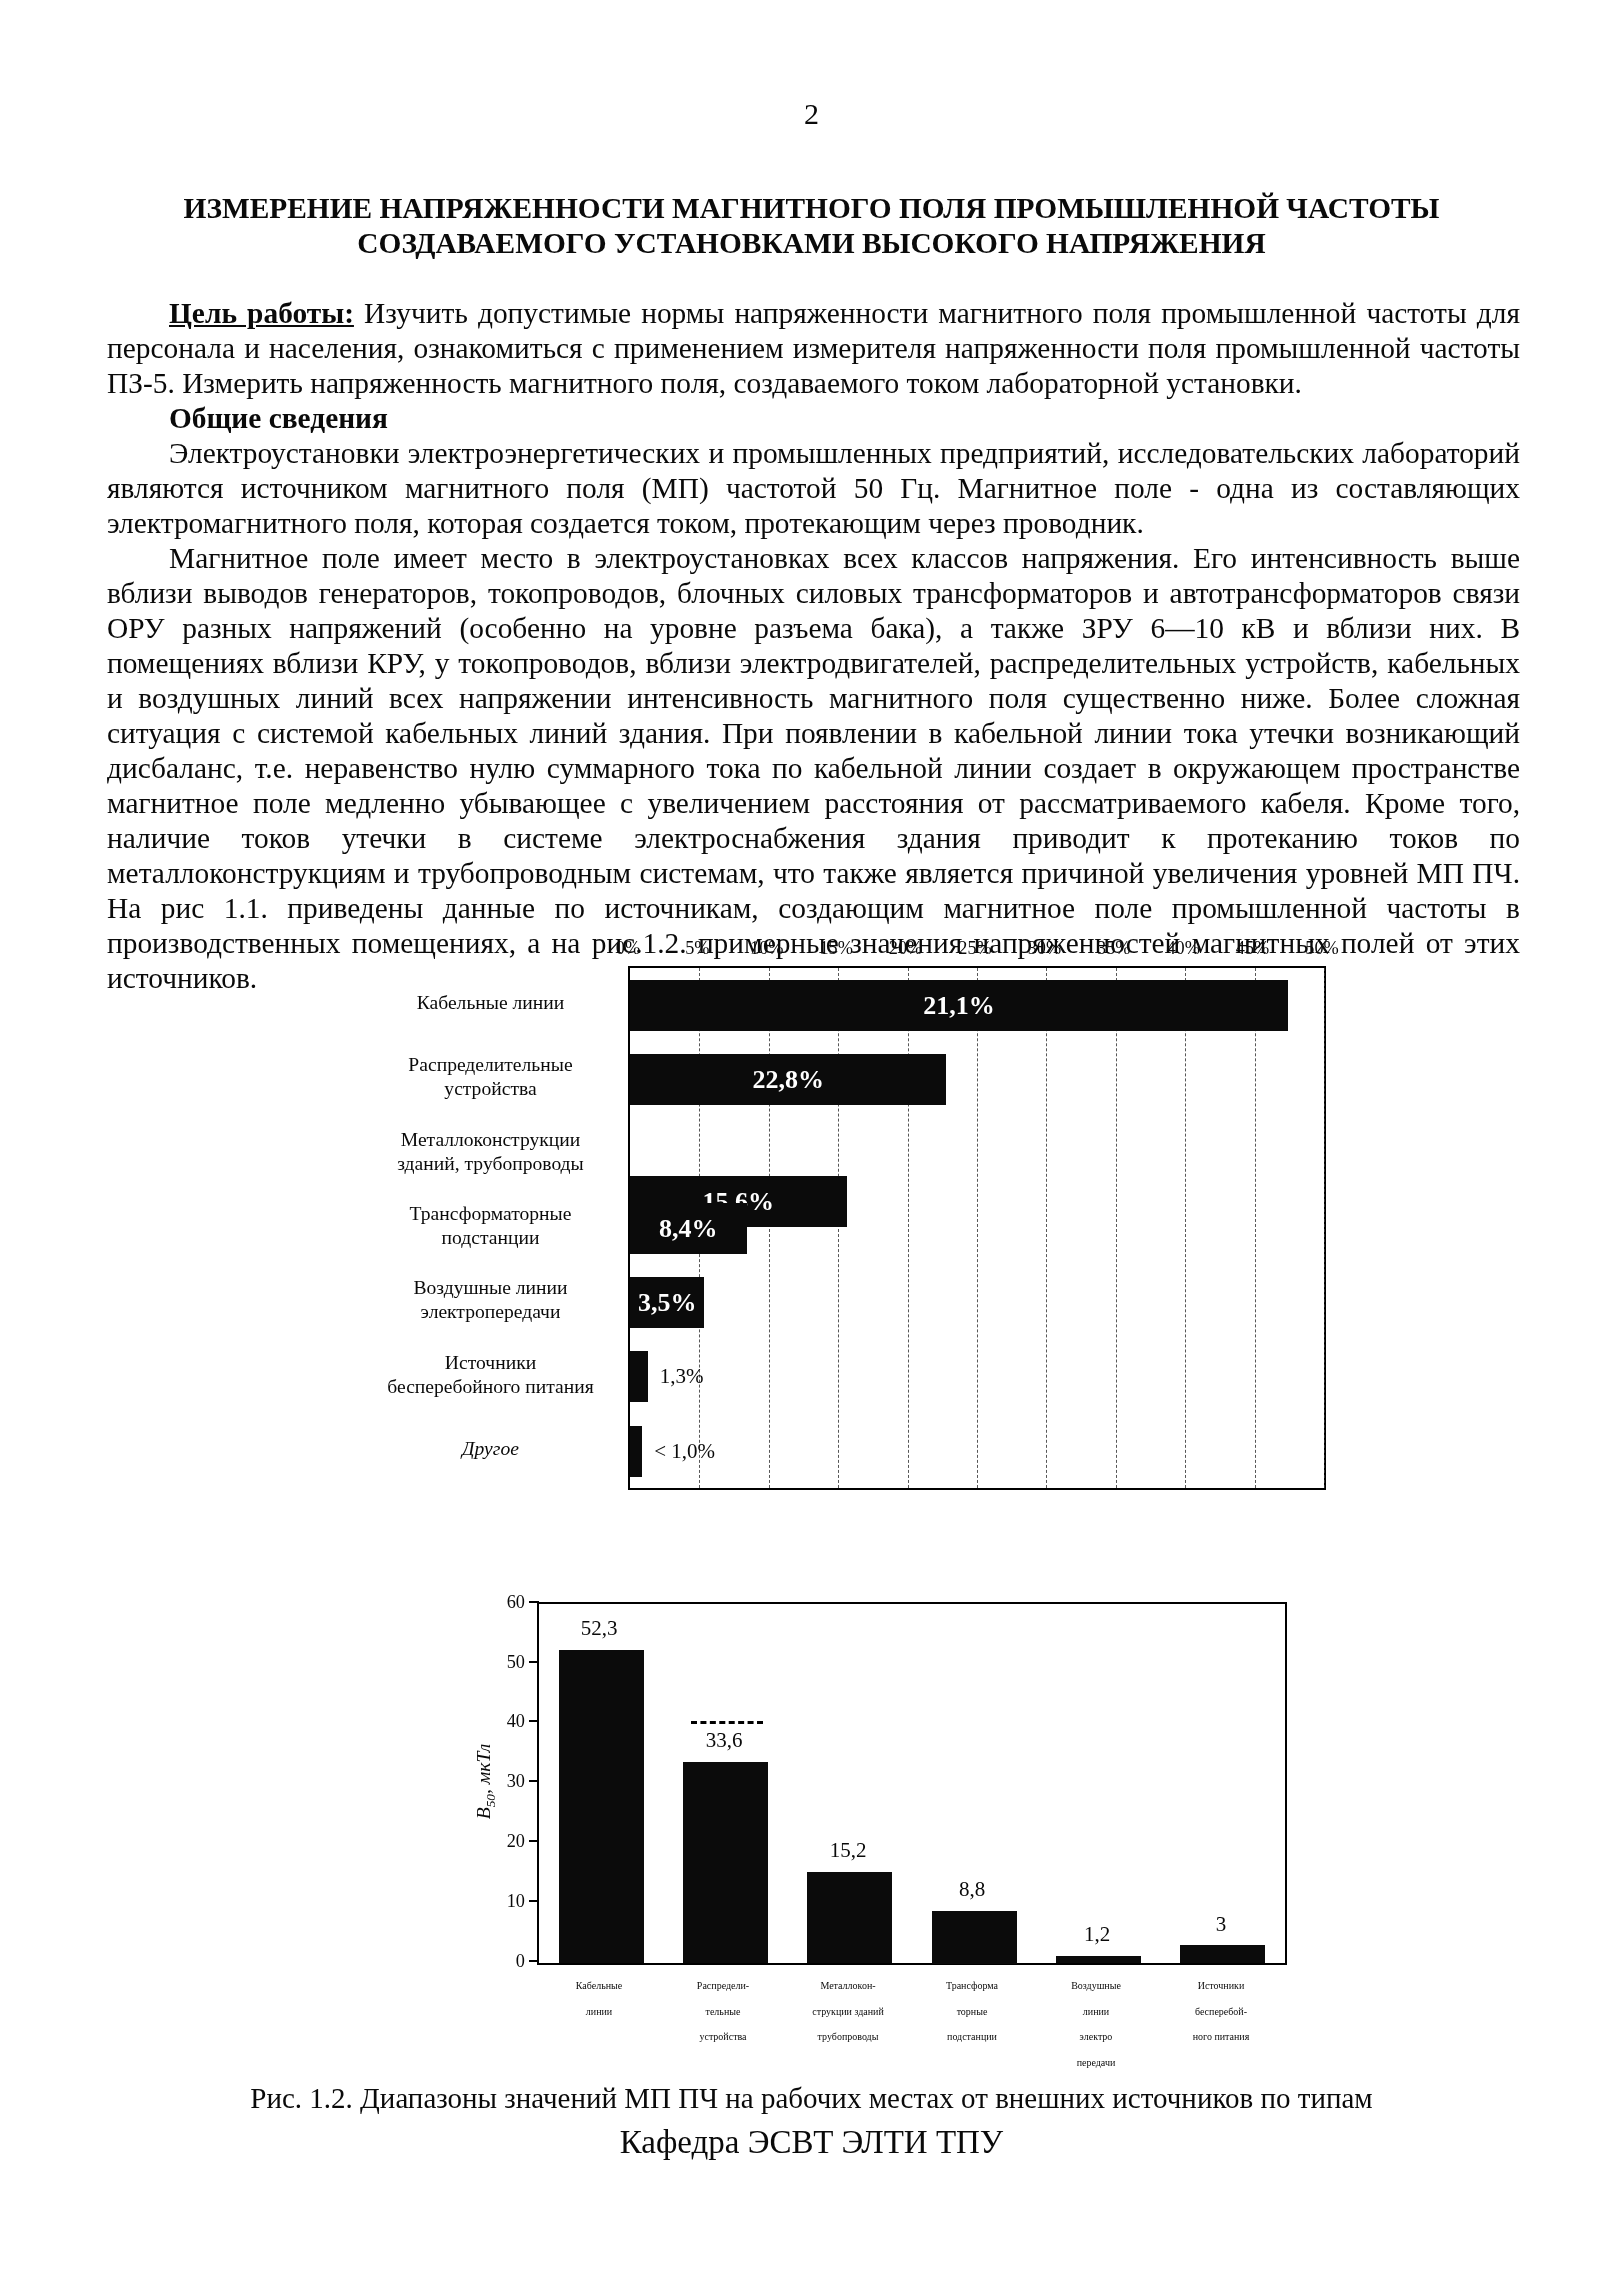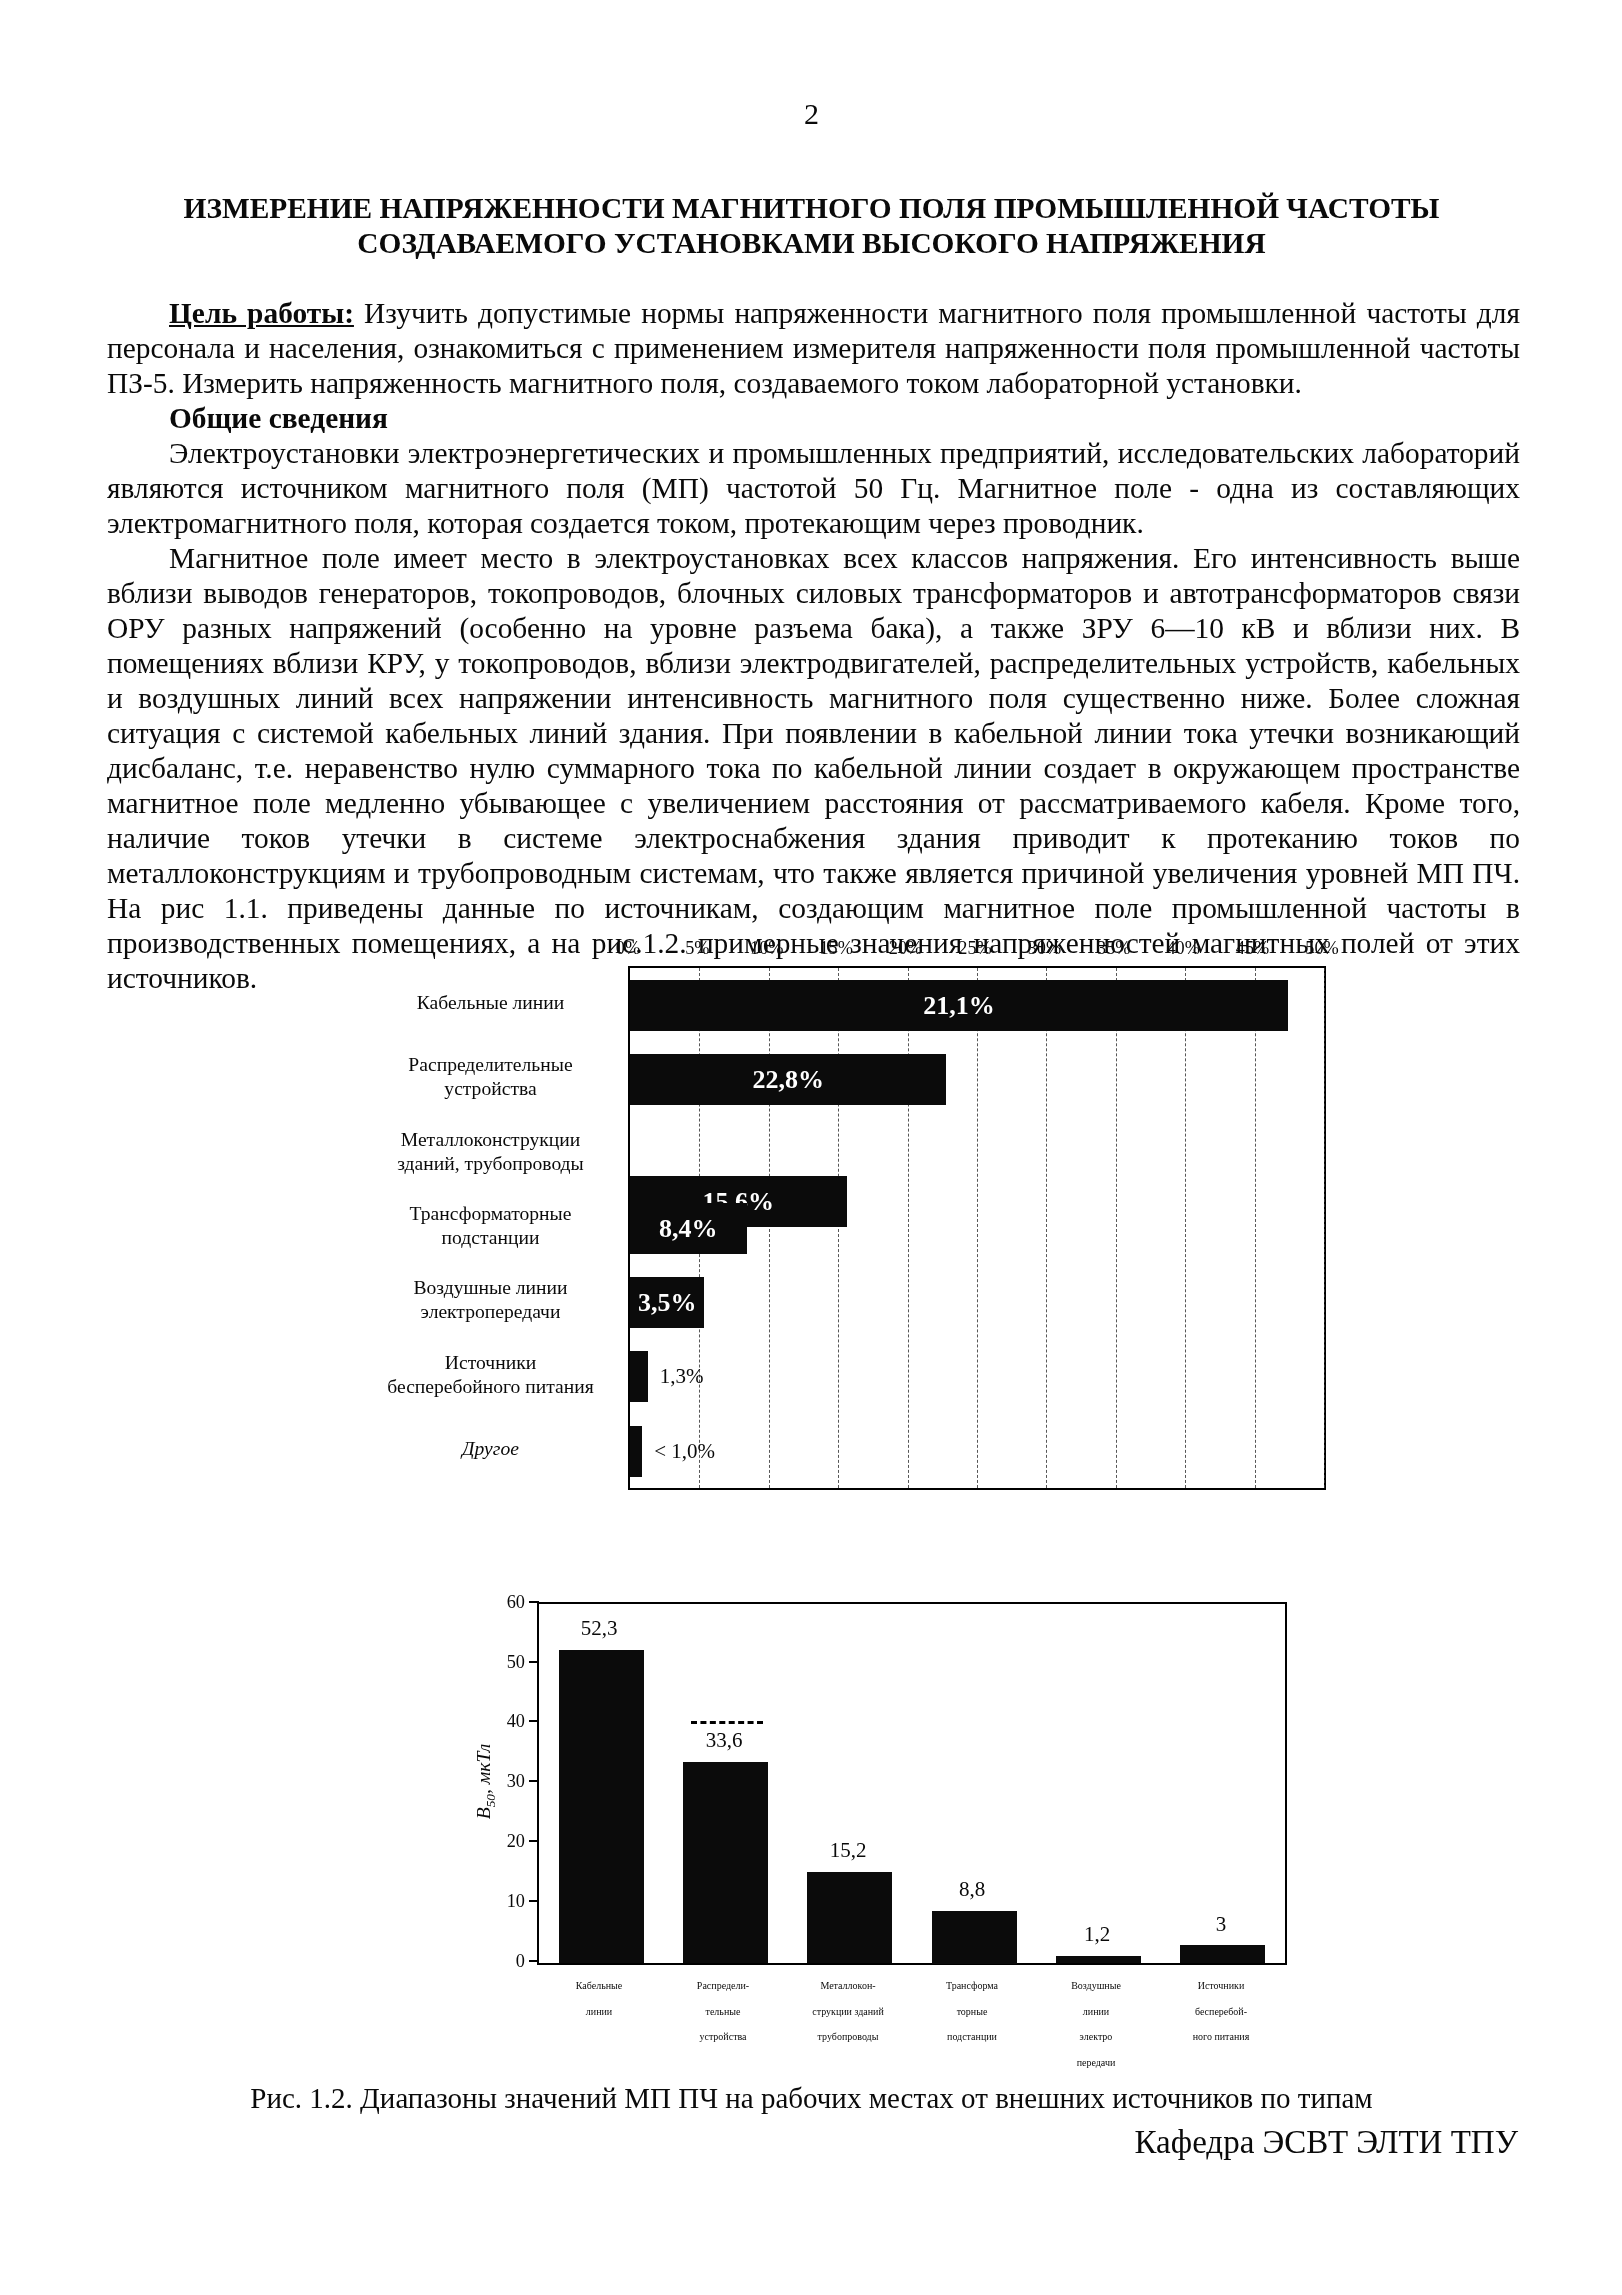--- a/index.html
+++ b/index.html
@@ -26,21 +26,21 @@
   .f1val-chip{position:absolute;left:0;top:0;height:51px;line-height:51px;background:#0b0b0b;color:#fff;
     padding:0 7.9px;font-weight:bold;font-size:26px;white-space:nowrap;}
   .f1val-out{position:absolute;line-height:51px;font-size:21px;white-space:nowrap;color:#0a0a0a;}
   .fig1-cats{position:absolute;left:0;top:37px;width:255px;height:520px;}
   .f1cat{position:absolute;left:0;width:100%;display:flex;flex-direction:column;justify-content:center;
     text-align:center;font-size:19.6px;line-height:24px;}
 
   .caption{position:absolute;left:105px;width:1413px;text-align:center;font-size:29px;}
   #cap1{top:1523px;}
   #cap2{top:2082px;}
-  .footer{position:absolute;top:2124px;left:105px;width:1413px;text-align:right;font-size:33px;}
+  .footer{position:absolute;top:2124px;left:105px;width:1413px;text-align:center;font-size:33px;}
 
   
   .fig2{position:absolute;left:452px;top:1584px;width:880px;height:504px;}
   .fig2-plot{position:absolute;left:85px;top:17.7px;width:746px;height:359px;border:2px solid #000;background:#fff;}
   .f2ytick{position:absolute;left:0;width:73px;text-align:right;font-size:18.3px;transform:translateY(-50%);}
   .f2mark{position:absolute;left:77px;width:9.8px;height:2px;background:#000;transform:translateY(-50%);}
   .f2ylabel{position:absolute;width:359px;height:29px;left:-144px;top:183px;transform:rotate(-90deg);
     text-align:center;font-size:19.6px;font-style:italic;}
   .f2ylabel sub{font-size:0.68em;}
   .f2bar{position:absolute;background:#0b0b0b;}

